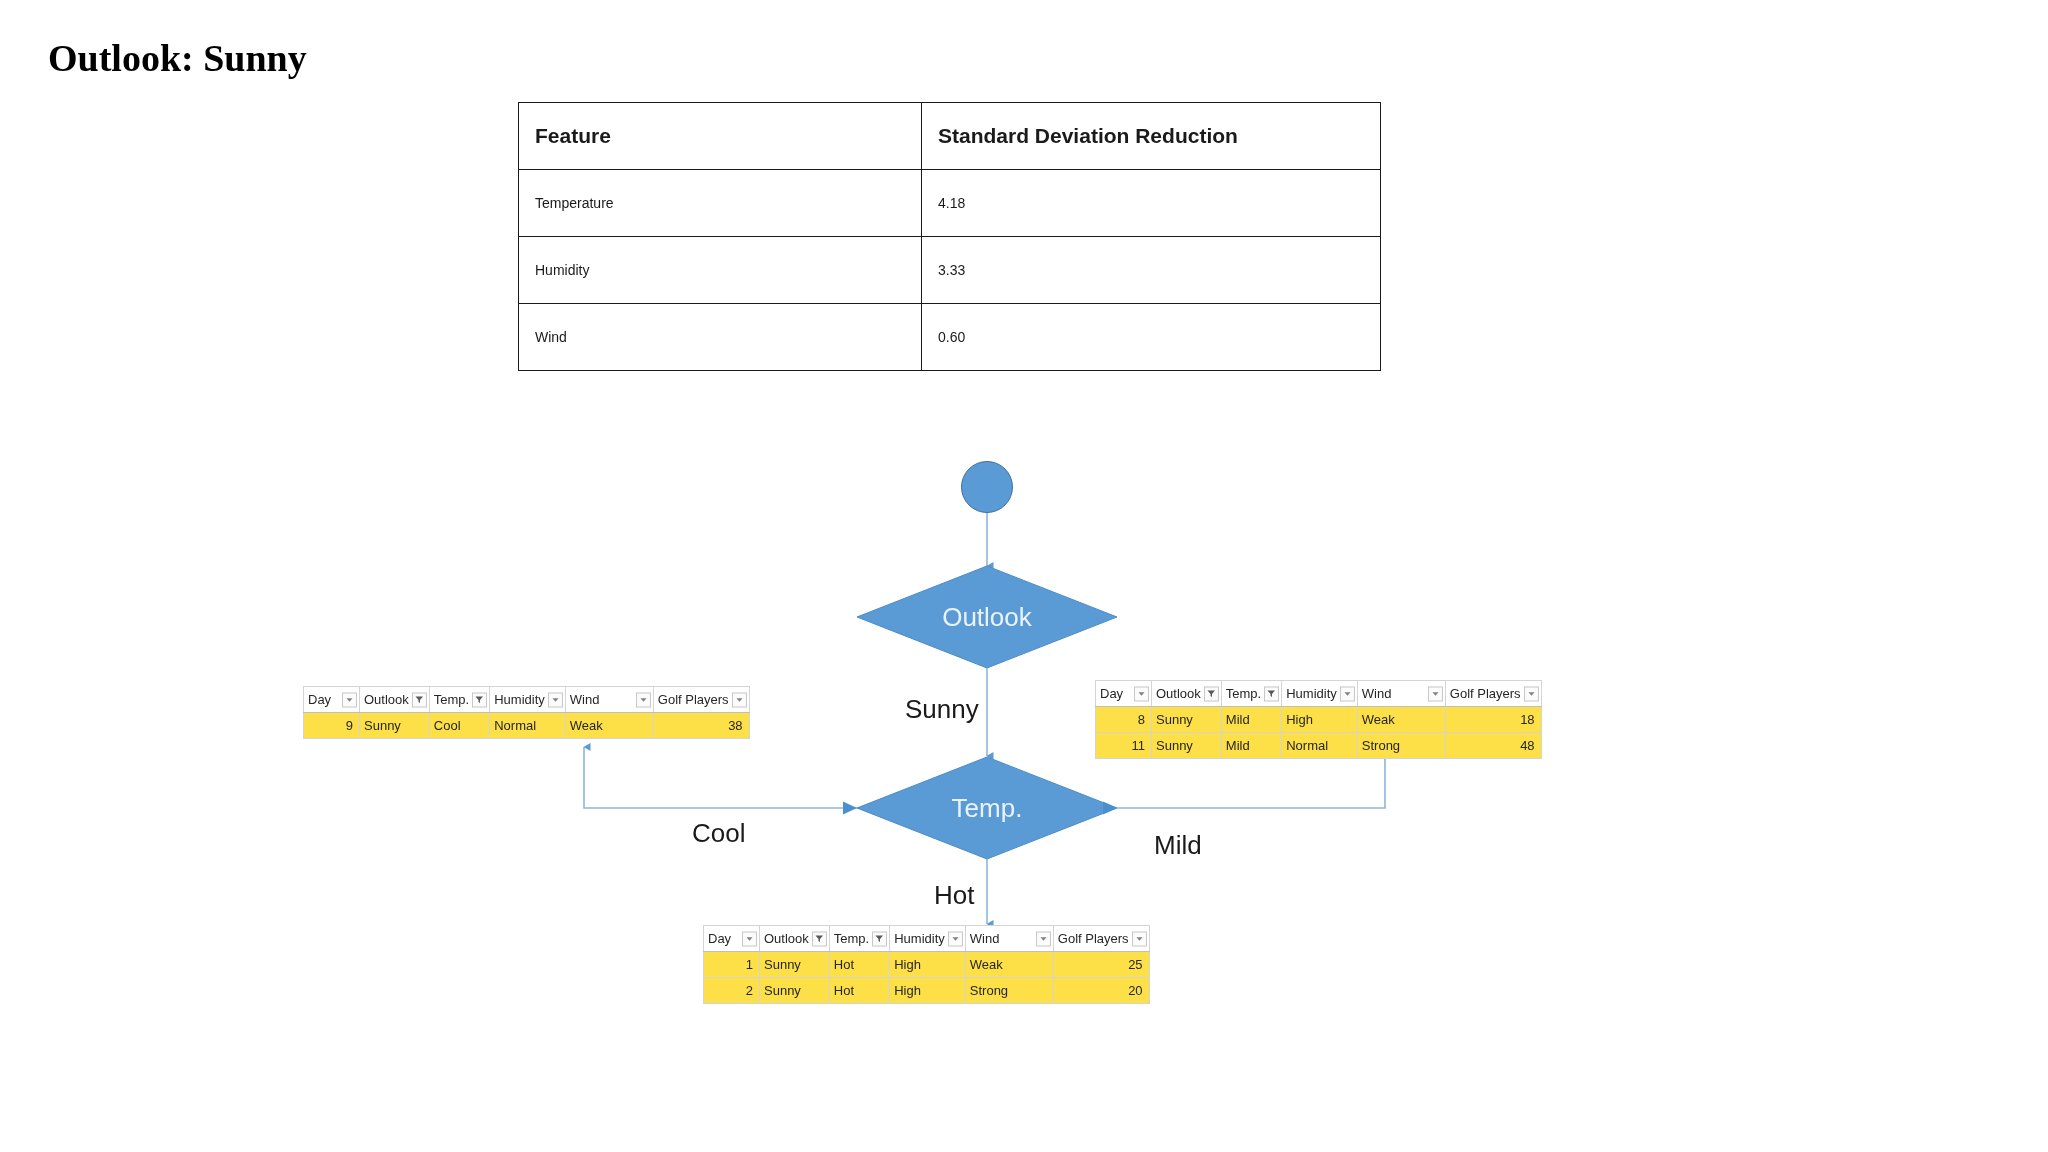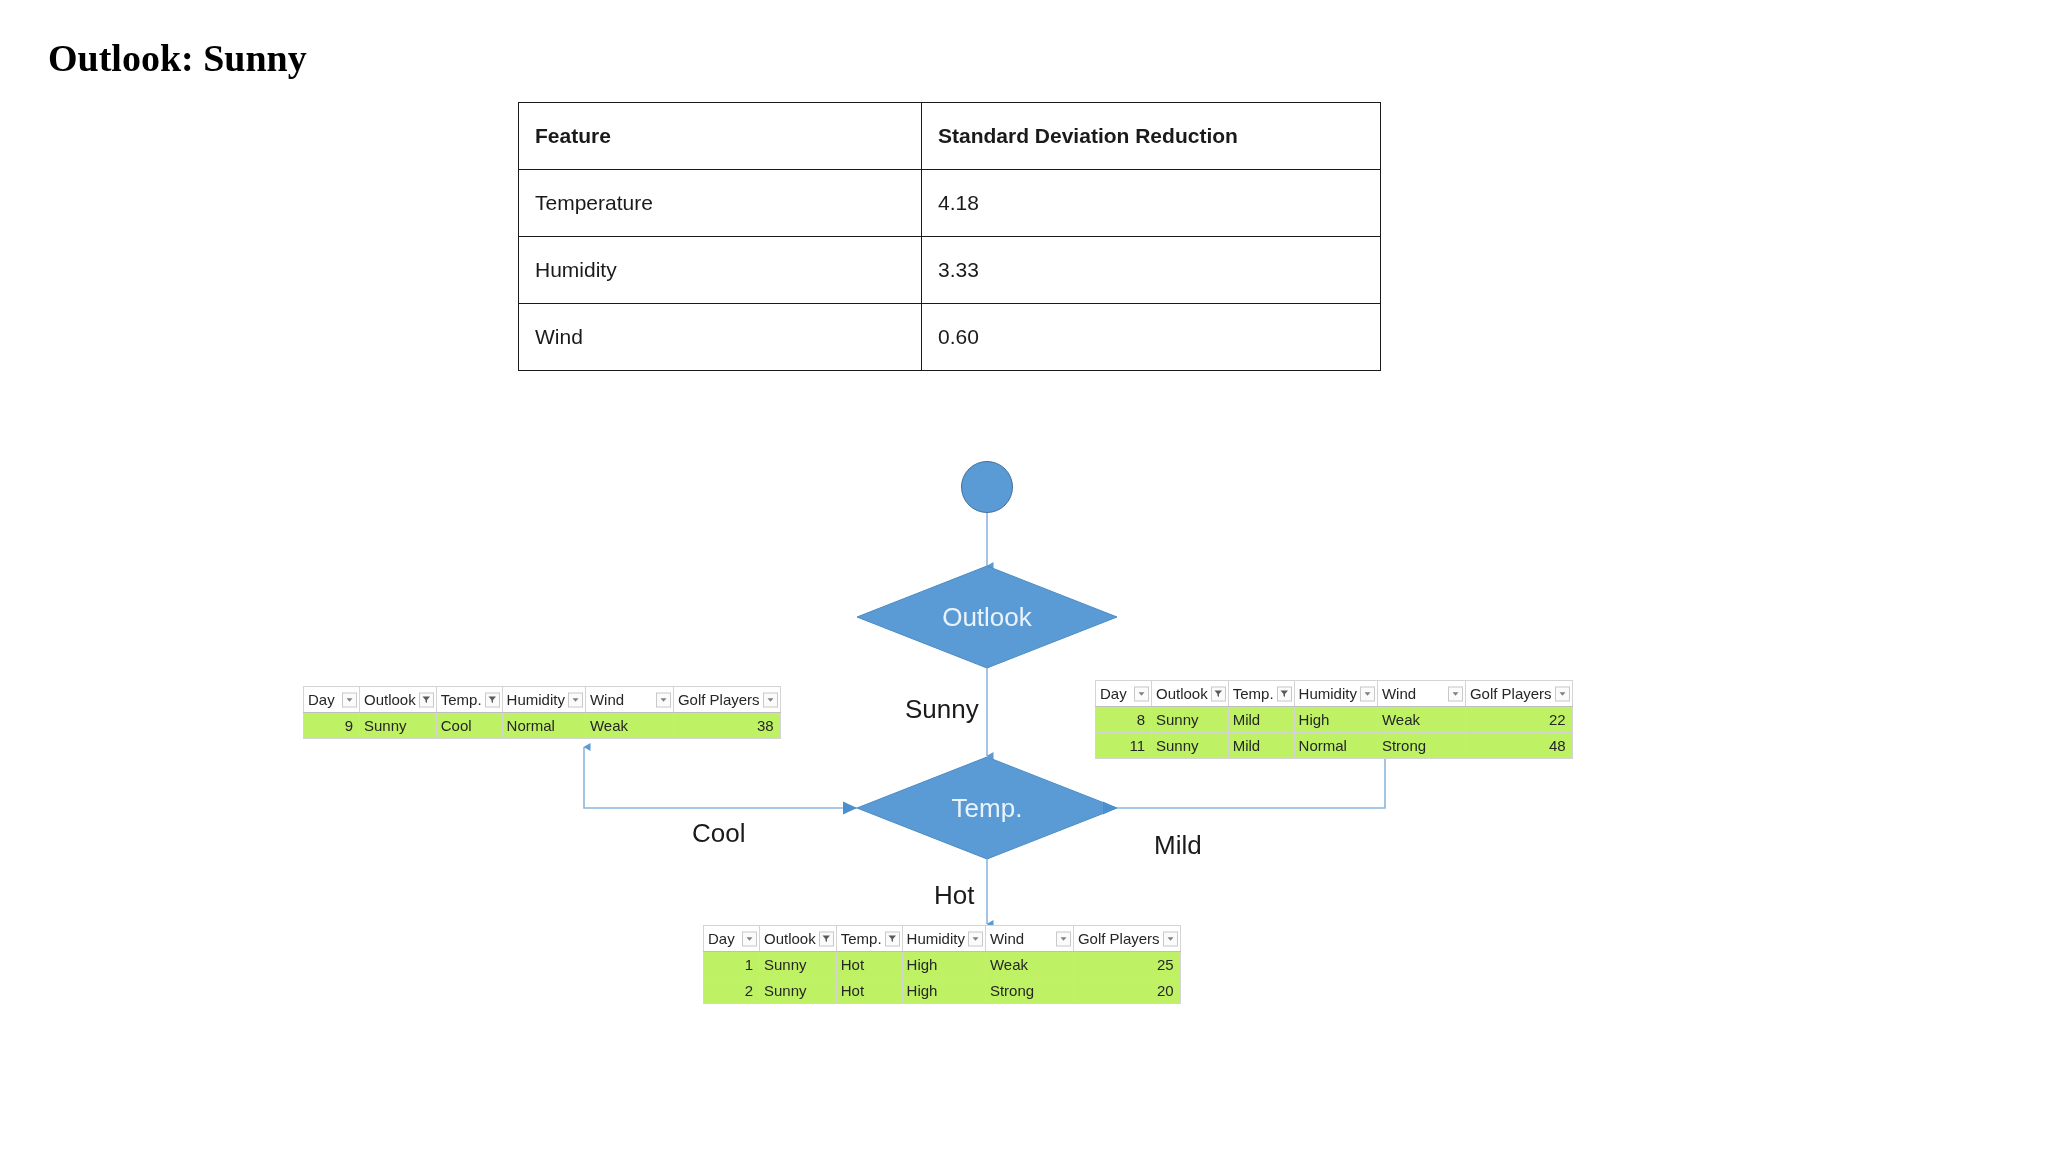--- a/index.html
+++ b/index.html
@@ -38,21 +38,21 @@
     border-collapse: collapse;
     table-layout: fixed;
   }
   #sdr-table td, #sdr-table th {
     border: 1.5px solid #1a1a1a;
     padding: 0 16px;
     height: 66px;
     text-align: left;
     vertical-align: middle;
     font-family: "Liberation Sans", sans-serif;
-    font-size: 21px;
+    font-size: 14px;
     color: #1a1a1a;
     font-weight: normal;
   }
   #sdr-table th {
     font-weight: bold;
     font-size: 21px;
     border-radius: 15px;
   }
   #sdr-table col.c1 { width: 403px; }
   #sdr-table col.c2 { width: 459px; }
@@ -101,23 +101,23 @@
     font-family: "Liberation Sans", sans-serif;
     font-size: 26px;
     white-space: nowrap;
   }
 
   
   .xl-table {
     position: absolute;
     border-collapse: collapse;
     table-layout: fixed;
-    background: #bef264;
+    background: #fde047;
     font-family: "Liberation Sans", sans-serif;
-    font-size: 15px;
+    font-size: 13px;
     color: #262626;
   }
   .xl-table td, .xl-table th {
     border: 1px solid #D4D4D4;
     height: 25px;
     padding: 0 4px;
     font-weight: normal;
     vertical-align: middle;
     white-space: nowrap;
     overflow: hidden;
@@ -369,21 +369,21 @@
       </th>
     </tr>
   </thead>
   <tbody>
     <tr>
       <td class="num">8</td>
       <td>Sunny</td>
       <td>Mild</td>
       <td>High</td>
       <td>Weak</td>
-      <td class="num">22</td>
+      <td class="num">18</td>
     </tr>
     <tr>
       <td class="num">11</td>
       <td>Sunny</td>
       <td>Mild</td>
       <td>Normal</td>
       <td>Strong</td>
       <td class="num">48</td>
     </tr>
   </tbody>

